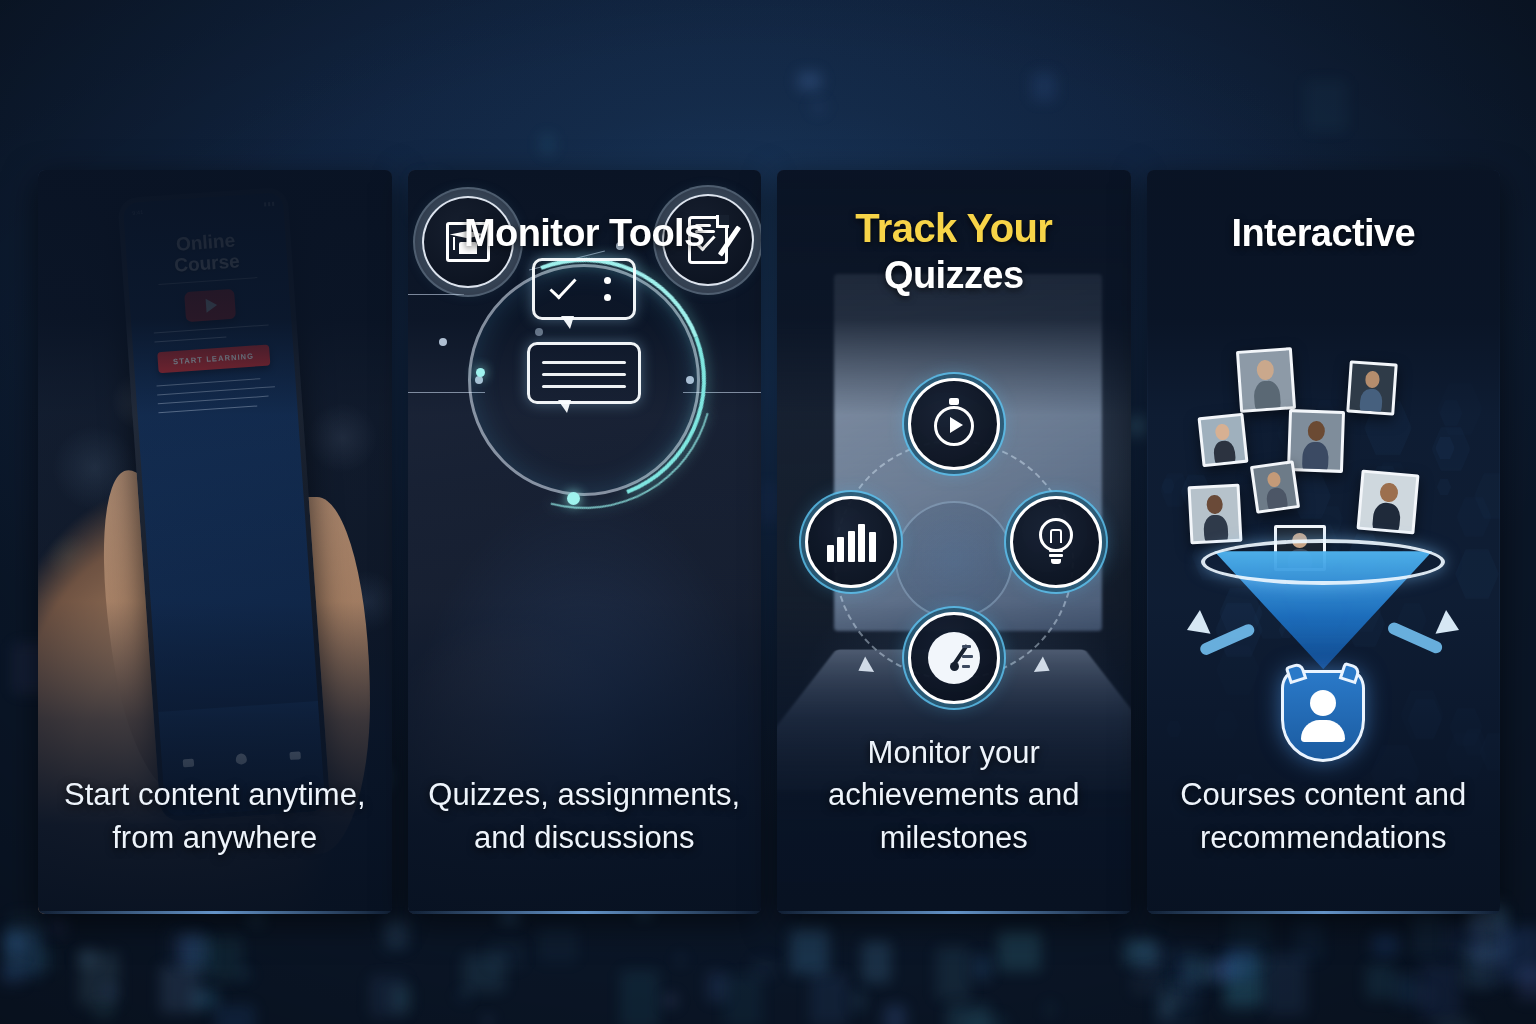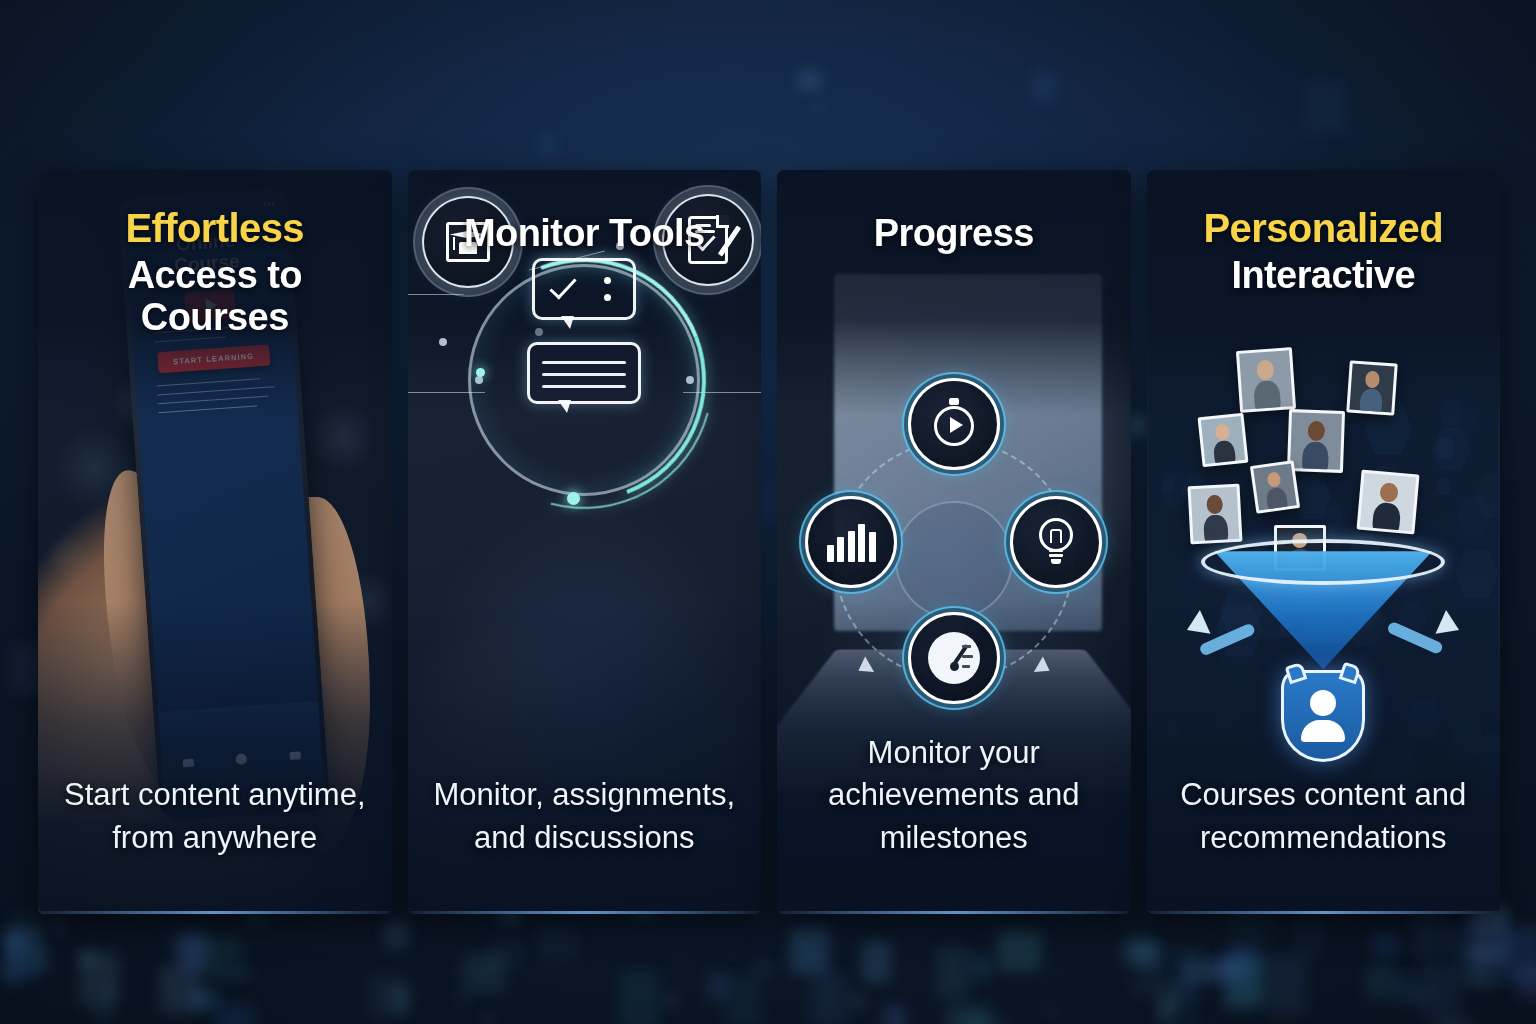--- a/index.html
+++ b/index.html
@@ -533,24 +533,20 @@
           <div class="navbar">
             <span></span>
             <span class="home"></span>
             <span></span>
           </div>
         </div>
       </div>
     </div>
     <div class="card-scrim"></div>
     <div class="card-inner">
-      <div class="headline">
-        <span class="hl1">Effortless</span>
-        <span class="hl2">Access to Courses</span>
-      </div>
       <div class="caption">Start content anytime, from anywhere</div>
     </div>
   </div>
 
   <div class="card">
     <div class="card-photo c2bg"></div>
     <div class="art hudwrap">
       <div class="hline" style="left:0;width:16%;top:124px;"></div>
       <div class="hline" style="left:0;width:22%;top:222px;"></div>
       <div class="hline" style="right:0;width:22%;top:222px;"></div>
@@ -595,21 +591,21 @@
         <span class="bline" style="top:16px;"></span>
         <span class="bline" style="top:28px;"></span>
         <span class="bline" style="top:40px;"></span>
       </div>
     </div>
     <div class="card-scrim"></div>
     <div class="card-inner">
       <div class="headline">
         <span class="hl2">Monitor Tools</span>
       </div>
-      <div class="caption">Monitor, assignments, and discussions</div>
+      <div class="caption">Quizzes, assignments, and discussions</div>
     </div>
   </div>
 
   <div class="card">
     <div class="card-photo c3bg">
       <div class="laptop"></div>
       <div class="lapscreen"></div>
     </div>
     <div class="art">
       <div class="c3ring"></div>
@@ -648,21 +644,22 @@
             <span class="gaugedot"></span>
           <span class="gmark" style="right:9px;top:13px;width:9px;height:3px;"></span>
           <span class="gmark" style="right:7px;top:23px;width:11px;height:3px;"></span>
           <span class="gmark" style="right:10px;top:33px;width:8px;height:3px;"></span>
         </span>
       </div>
     </div>
     <div class="card-scrim"></div>
     <div class="card-inner">
       <div class="headline">
-        <span class="hl2">Progress</span>
+        <span class="hl1">Track Your</span>
+        <span class="hl2">Quizzes</span>
       </div>
       <div class="caption">Monitor your achievements and milestones</div>
     </div>
   </div>
 
   <div class="card">
     <div class="card-photo c4bg">
       <div class="hexfield" id="hexfield">
           <i style="left: 39.4613%; top: 48.6771%; transform: scale(0.500033); opacity: 0.42557;"></i>
           <i style="left: 65.6878%; top: 39.8794%; transform: scale(1.33762); opacity: 0.221956;"></i>
@@ -783,20 +780,19 @@
       <div class="avatar">
         <span class="earL"></span>
           <span class="earR"></span>
         <span class="ahead"></span>
           <span class="abody"></span>
       </div>
     </div>
     <div class="card-scrim"></div>
     <div class="card-inner">
       <div class="headline">
-        <span class="hl1">Personalized</span>
         <span class="hl2">Interactive</span>
       </div>
       <div class="caption">Courses content and recommendations</div>
     </div>
   </div>
 
 </div>
 
 </body></html>

